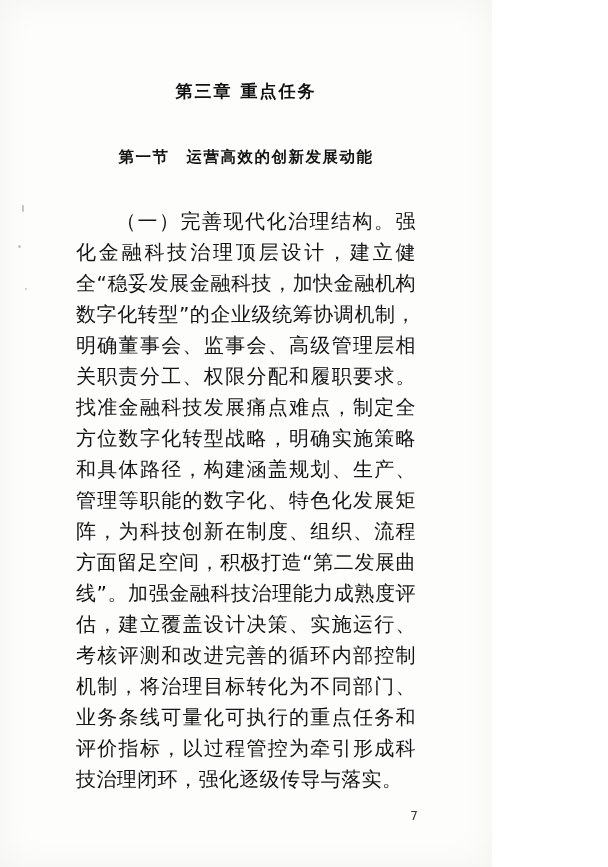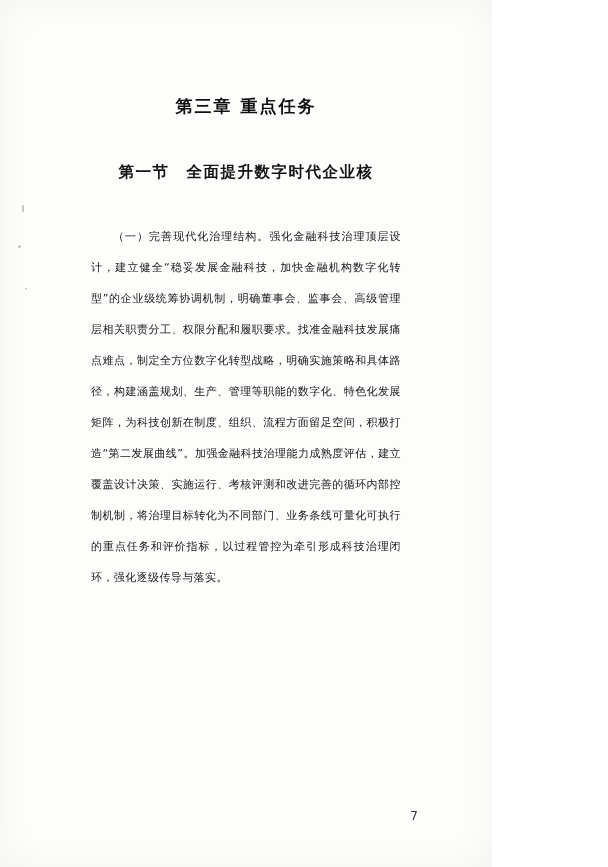--- a/index.html
+++ b/index.html
@@ -13,21 +13,21 @@
     font-family: "DejaVu Sans", "Liberation Sans", sans-serif;
     color: #1a1a1a;
     position: relative;
     overflow: hidden;
   }
   .page {
     position: relative;
     width: 492px;
     height: 867px;
     box-sizing: border-box;
-    padding: 17px;
+    padding: 2px;
     background: #fdfdfc;
   }
   .chapter-title {
     text-align: center;
     font-size: 17px;
     font-weight: bold;
     letter-spacing: 2px;
     margin: 0;
     padding-top: 78px;
     color: #111;
@@ -40,21 +40,21 @@
     margin: 0;
     padding-top: 44px;
     color: #141414;
   }
   .body-block {
     margin: 0;
     padding: 38px 74px 0 74px;
   }
   p.para {
     margin: 0 0 2px 0;
-    font-size: 11px;
+    font-size: 20px;
     line-height: 31px;
     text-align: justify;
     text-justify: inter-ideograph;
     text-indent: 2em;
     color: #151515;
     letter-spacing: 0.4px;
   }
   p.para.second {
     margin-top: 4px;
   }
@@ -86,21 +86,21 @@
 <body>
 
 <div class="page">
 
   <div class="speck s1"></div>
   <div class="speck s2"></div>
   <div class="speck s3"></div>
 
   <h1 class="chapter-title">第三章 重点任务</h1>
 
-  <h2 class="section-title">第一节　全面提升数字时代企业核</h2>
+  <h2 class="section-title">第一节　运营高效的创新发展动能</h2>
 
   <div class="body-block">
     <p class="para">（一）完善现代化治理结构。强化金融科技治理顶层设计，建立健全“稳妥发展金融科技，加快金融机构数字化转型”的企业级统筹协调机制，明确董事会、监事会、高级管理层相关职责分工、权限分配和履职要求。找准金融科技发展痛点难点，制定全方位数字化转型战略，明确实施策略和具体路径，构建涵盖规划、生产、管理等职能的数字化、特色化发展矩阵，为科技创新在制度、组织、流程方面留足空间，积极打造“第二发展曲线”。加强金融科技治理能力成熟度评估，建立覆盖设计决策、实施运行、考核评测和改进完善的循环内部控制机制，将治理目标转化为不同部门、业务条线可量化可执行的重点任务和评价指标，以过程管控为牵引形成科技治理闭环，强化逐级传导与落实。</p>
   </div>
 
   <div class="page-number">7</div>
 
   <div class="edge-shadow"></div>
 </div>
 

